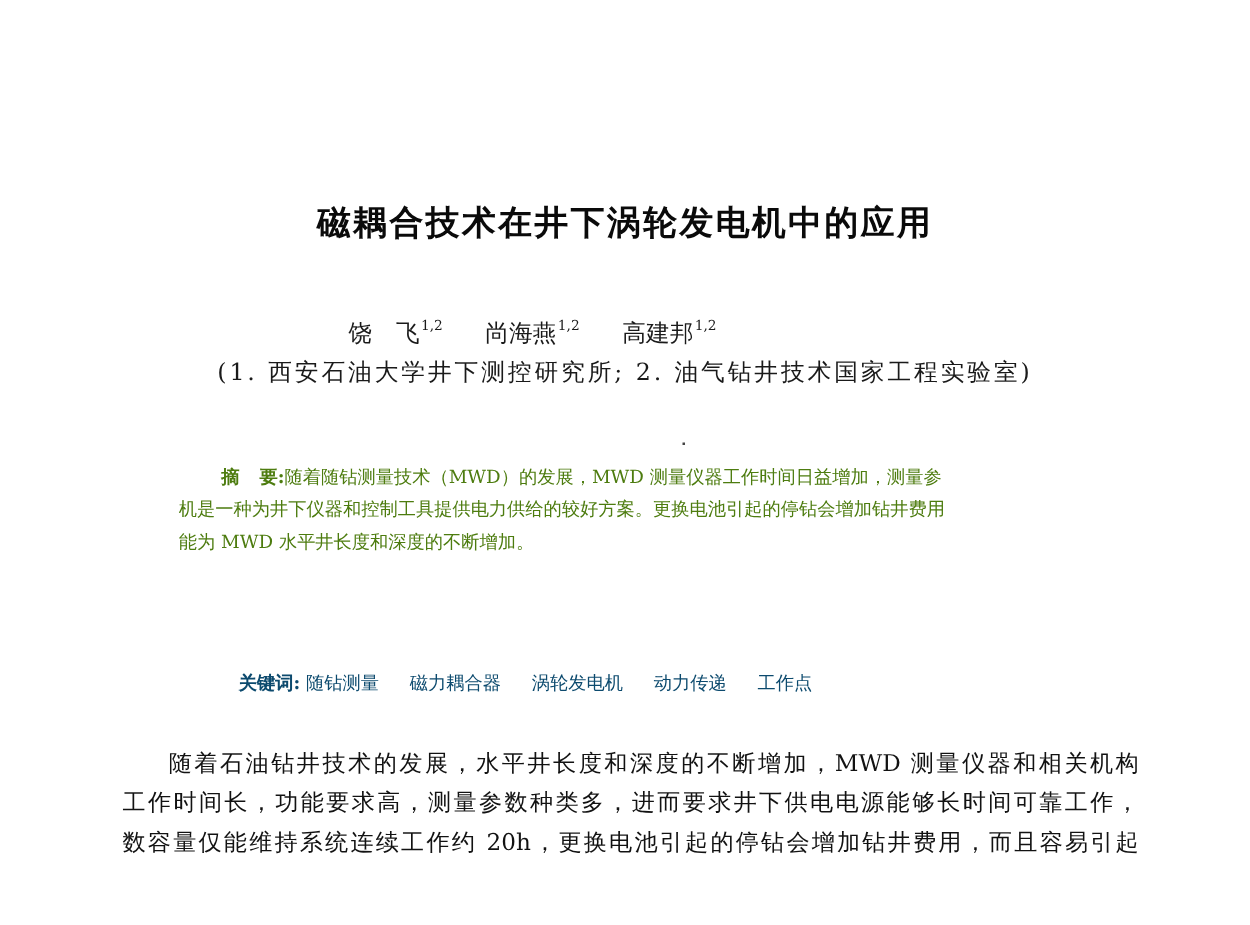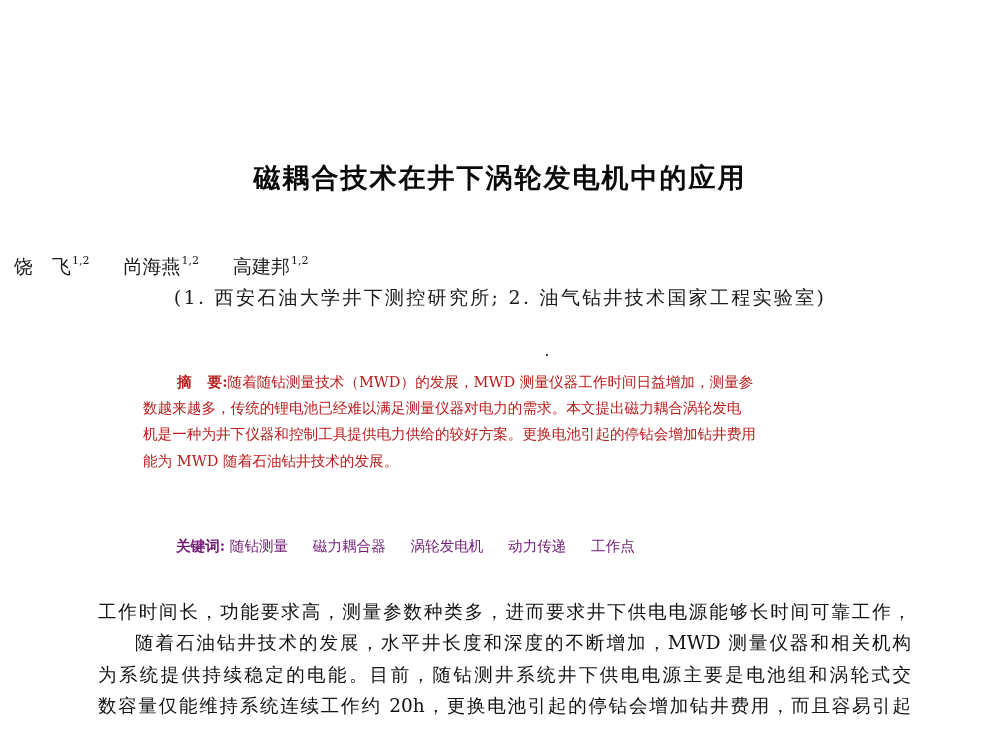--- a/index.html
+++ b/index.html
@@ -25,21 +25,21 @@
       font-weight: bold;
       font-size: 27px;
       letter-spacing: 2px;
       color: #0a0a0a;
     }
     .authors {
       position: absolute;
       top: 254px;
       left: 0;
       width: 852px;
-      text-align: left;
+      text-align: center;
       font-size: 19px;
       color: #1a1a1a;
     }
     .author {
       margin: 0 14px;
     }
     .author sup {
       font-size: 11px;
       vertical-align: 9px;
       margin-left: 1px;
@@ -62,41 +62,41 @@
       height: 2px;
       background: #444;
     }
     .abstract {
       position: absolute;
       top: 369px;
       left: 143px;
       width: 724px;
       font-size: 14.6px;
       line-height: 26.2px;
-      color: #b91c1c;
+      color: #4d7c0f;
       text-align: justify;
       text-align-last: left;
     }
     .abstract .indent {
       padding-left: 34px;
     }
     .abstract-label {
       font-weight: bold;
       letter-spacing: 0px;
     }
     .abstract-label .gap {
       display: inline-block;
       width: 16px;
     }
     .keywords {
       position: absolute;
       top: 537px;
-      left: 176px;
+      left: 191px;
       font-size: 14.6px;
-      color: #701a75;
+      color: #0c4a6e;
       text-align: center;
     }
     .kw-label {
       font-weight: bold;
     }
     .kw {
       margin-right: 20px;
     }
     .body-text {
       position: absolute;
@@ -128,32 +128,30 @@
   <span class="author"><span>尚海燕</span><sup>1,2</sup></span>
   <span class="author"><span>高建邦</span><sup>1,2</sup></span>
 </div>
 
 <div class="affil">(1. 西安石油大学井下测控研究所; 2. 油气钻井技术国家工程实验室)</div>
 
 <div class="dot-mark"></div>
 
 <div class="abstract">
   <span class="line indent"><span class="abstract-label"><span>摘</span><span class="gap"></span><span>要:</span></span><span>随着随钻测量技术（MWD）的发展，MWD 测量仪器工作时间日益增加，测量参</span></span>
-  <span class="line">数越来越多，传统的锂电池已经难以满足测量仪器对电力的需求。本文提出磁力耦合涡轮发电</span>
   <span class="line">机是一种为井下仪器和控制工具提供电力供给的较好方案。更换电池引起的停钻会增加钻井费用</span>
-  <span class="line">能为 MWD 随着石油钻井技术的发展。</span>
+  <span class="line">能为 MWD 水平井长度和深度的不断增加。</span>
 </div>
 
 <div class="keywords">
   <span class="kw-label">关键词:</span>
   <span class="kw">随钻测量</span>
   <span class="kw">磁力耦合器</span>
   <span class="kw">涡轮发电机</span>
   <span class="kw">动力传递</span>
   <span class="kw">工作点</span>
 </div>
 
 <div class="body-text">
+  <span class="line first">随着石油钻井技术的发展，水平井长度和深度的不断增加，MWD 测量仪器和相关机构</span>
   <span class="line">工作时间长，功能要求高，测量参数种类多，进而要求井下供电电源能够长时间可靠工作，</span>
-  <span class="line first">随着石油钻井技术的发展，水平井长度和深度的不断增加，MWD 测量仪器和相关机构</span>
-  <span class="line">为系统提供持续稳定的电能。目前，随钻测井系统井下供电电源主要是电池组和涡轮式交</span>
   <span class="line">数容量仅能维持系统连续工作约 20h，更换电池引起的停钻会增加钻井费用，而且容易引起</span>
 </div>
 
 </body></html>

